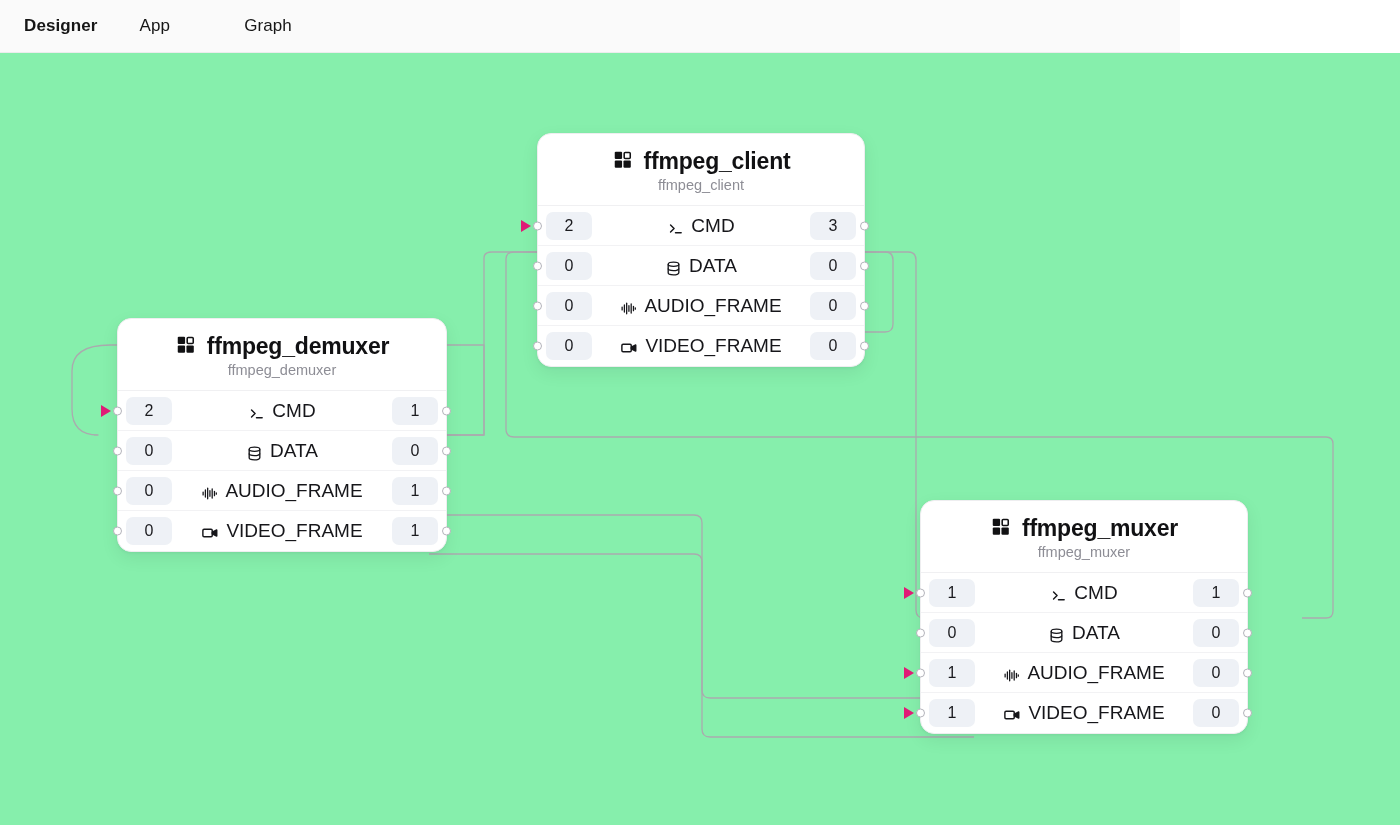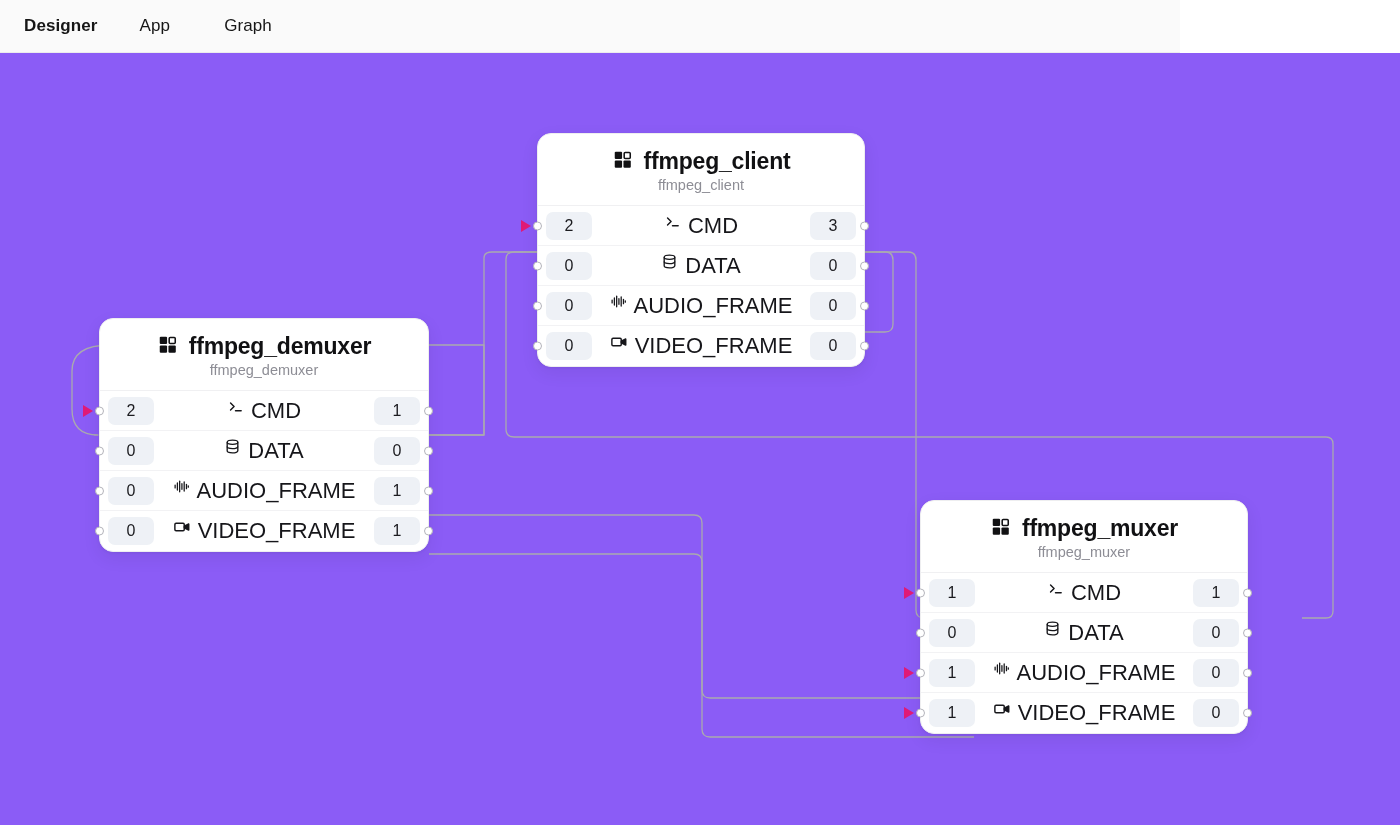--- a/index.html
+++ b/index.html
@@ -31,29 +31,29 @@
   .nav-item {
     font-size: 17px;
     color: #161616;
     letter-spacing: 0.1px;
     cursor: pointer;
     white-space: nowrap;
   }
   .nav-item.active { font-weight: bold; }
   #nav-designer { margin-left: 24px; }
   #nav-app { margin-left: 42px; }
-  #nav-graph { margin-left: 54px; }
+  #nav-graph { margin-left: 74px; }
 
   
   #graph-canvas {
     position: absolute;
     left: 0; top: 53px;
     width: 1400px;
     height: 772px;
-    background: #8b5cf6;
+    background: #86efac;
     overflow: hidden;
   }
   #edge-layer {
     position: absolute;
     left: 0; top: 0;
     width: 1400px;
     height: 772px;
     pointer-events: none;
   }
 
@@ -112,24 +112,24 @@
     color: #1b1b1f;
     font-size: 16px;
     display: flex;
     align-items: center;
     justify-content: center;
     flex: 0 0 auto;
   }
   .port-label {
     flex: 1 1 auto;
     display: flex;
-    align-items: flex-start;
+    align-items: flex-end;
     justify-content: center;
     gap: 7px;
-    font-size: 22px;
+    font-size: 19px;
     color: #16161a;
     white-space: nowrap;
   }
   .port-icon { display: flex; align-items: center; }
 
   
   .handle {
     position: absolute;
     width: 9px;
     height: 9px;
@@ -150,21 +150,21 @@
     left: -17px;
     transform: translateY(-50%);
     width: 0; height: 0;
     border-top: 6px solid transparent;
     border-bottom: 6px solid transparent;
     border-left: 10px solid #e01a76;
   }
 
   
   #node-ffmpeg_client  { left: 537px; top: 80px;  width: 328px; }
-  #node-ffmpeg_demuxer { left: 99px;  top: 265px; width: 330px; }
+  #node-ffmpeg_demuxer { left: 117px;  top: 265px; width: 330px; }
   #node-ffmpeg_muxer   { left: 920px; top: 447px; width: 328px; }
 </style>
 </head>
 <body>
 
 <div id="app-header">
   <div class="nav-item active" id="nav-designer">Designer</div>
   <div class="nav-item" id="nav-app">App</div>
   <div class="nav-item" id="nav-graph">Graph</div>
 </div>

